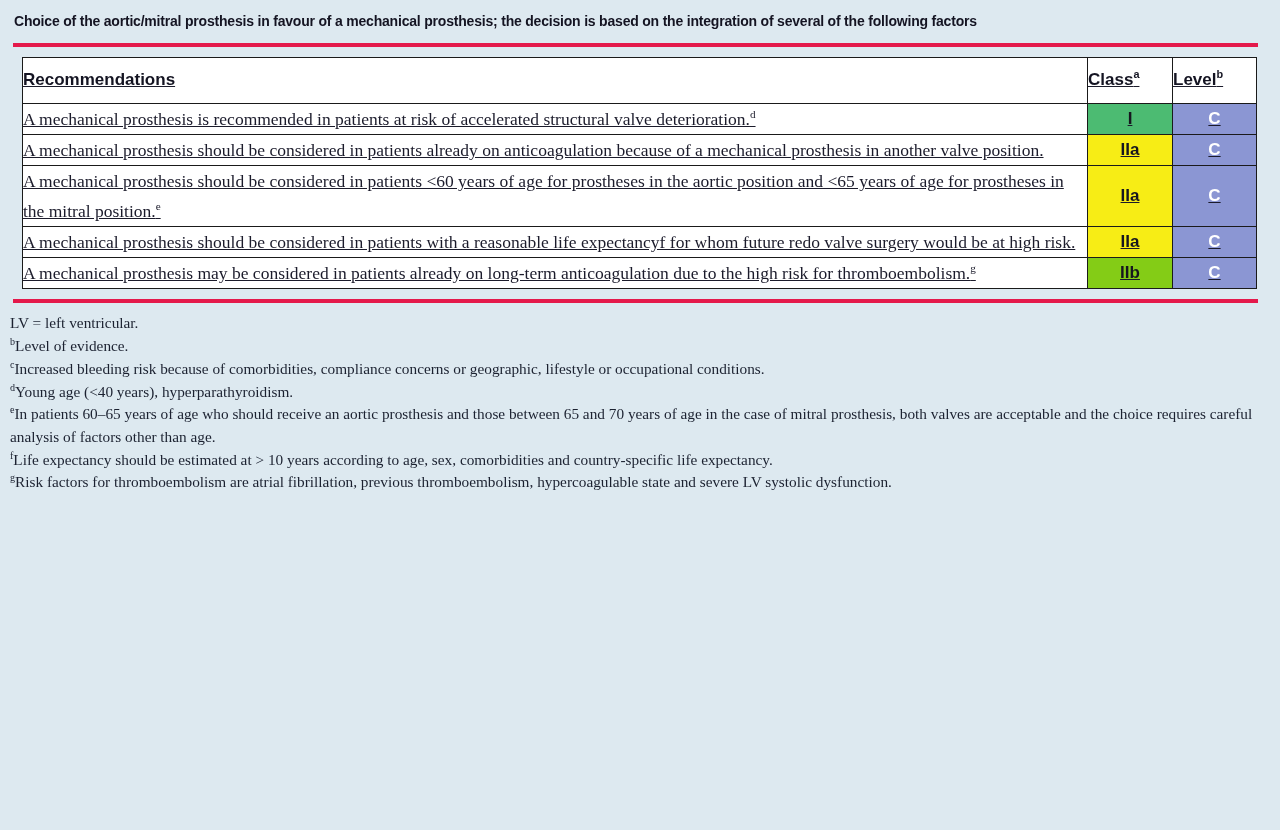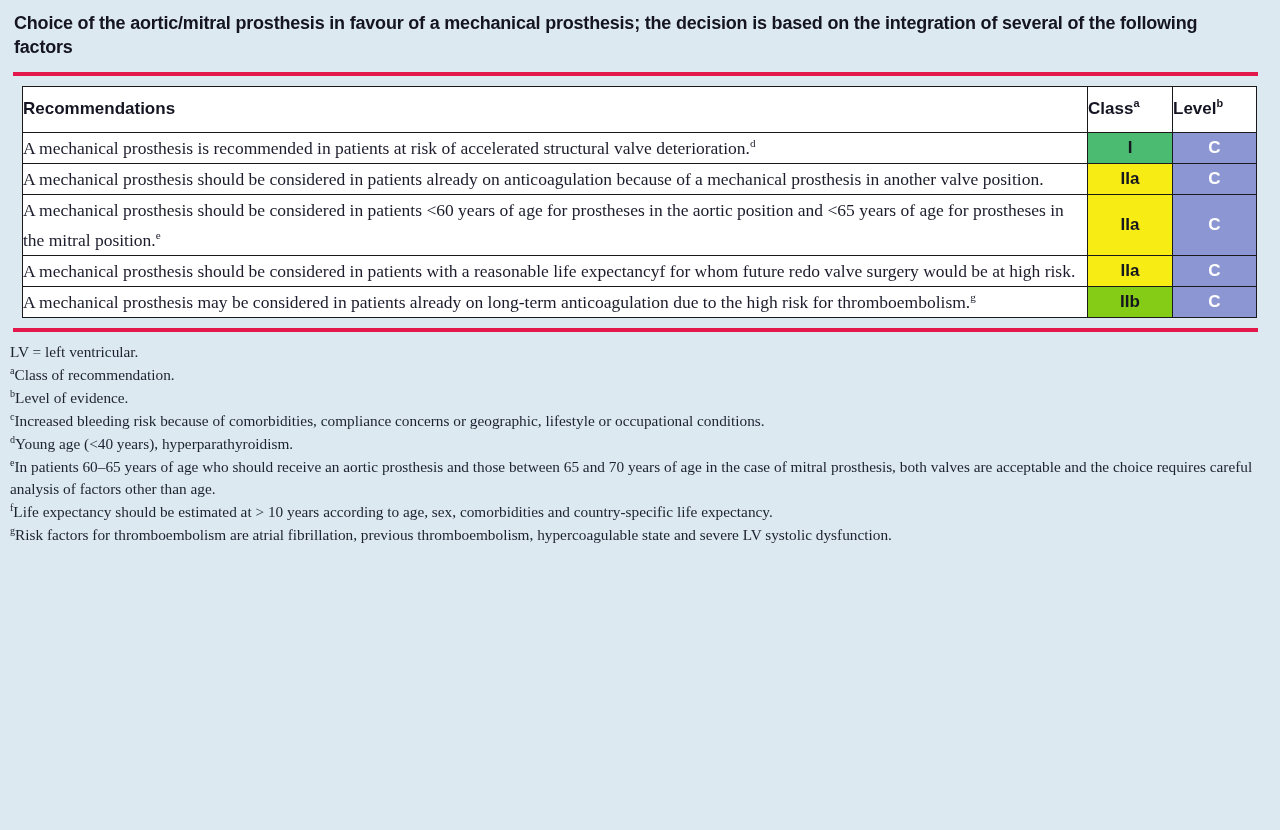--- a/index.html
+++ b/index.html
@@ -23,41 +23,42 @@
     padding: 0;
   }
 
   
   .title-block {
     padding: 12px 22px 0 14px;
   }
   .title-text {
     font-family: "Liberation Sans", "DejaVu Sans", sans-serif;
     font-weight: bold;
-    font-size: 18px;
+    font-size: 14px;
     line-height: 1.33;
     letter-spacing: -0.2px;
     color: #141422;
     margin: 0;
   }
 
   
   .red-rule {
     height: 4px;
     background: #e4194b;
     margin: 12px 22px 0 13px;
   }
   .red-rule.bottom {
     margin-top: 10px;
   }
 
   
   .table-wrap {
     margin: 10px 0 0 22px;
     width: 1076px;
+    text-decoration: underline;
   }
   table.rec-table {
     border-collapse: collapse;
     width: 1234px;
     table-layout: fixed;
     background: #ffffff;
   }
   table.rec-table td,
   table.rec-table th {
     border: 1.5px solid #1a1a1a;
@@ -186,21 +187,20 @@
             <td class="level-cell" style="background: rgb(139, 150, 211);">C</td>
           </tr>
         </tbody>
     </table>
   </div>
 
   <div class="red-rule bottom"></div>
 
   <div class="footnotes" id="footnotes">
       <div class="fn"><span>LV = left ventricular.</span></div>
-      <div class="fn"><sup>a</sup><span>Class of recommendation.</span></div>
       <div class="fn"><sup>b</sup><span>Level of evidence.</span></div>
       <div class="fn"><sup>c</sup><span>Increased bleeding risk because of comorbidities, compliance concerns or geographic, lifestyle or occupational conditions.</span></div>
       <div class="fn"><sup>d</sup><span>Young age (&lt;40 years), hyperparathyroidism.</span></div>
       <div class="fn"><sup>e</sup><span>In patients 60–65 years of age who should receive an aortic prosthesis and those between 65 and 70 years of age in the case of mitral prosthesis, both valves are acceptable and the choice requires careful analysis of factors other than age.</span></div>
       <div class="fn"><sup>f</sup><span>Life expectancy should be estimated at &gt; 10 years according to age, sex, comorbidities and country-specific life expectancy.</span></div>
       <div class="fn"><sup>g</sup><span>Risk factors for thromboembolism are atrial fibrillation, previous thromboembolism, hypercoagulable state and severe LV systolic dysfunction.</span></div>
     </div>
 
 </div>
 

